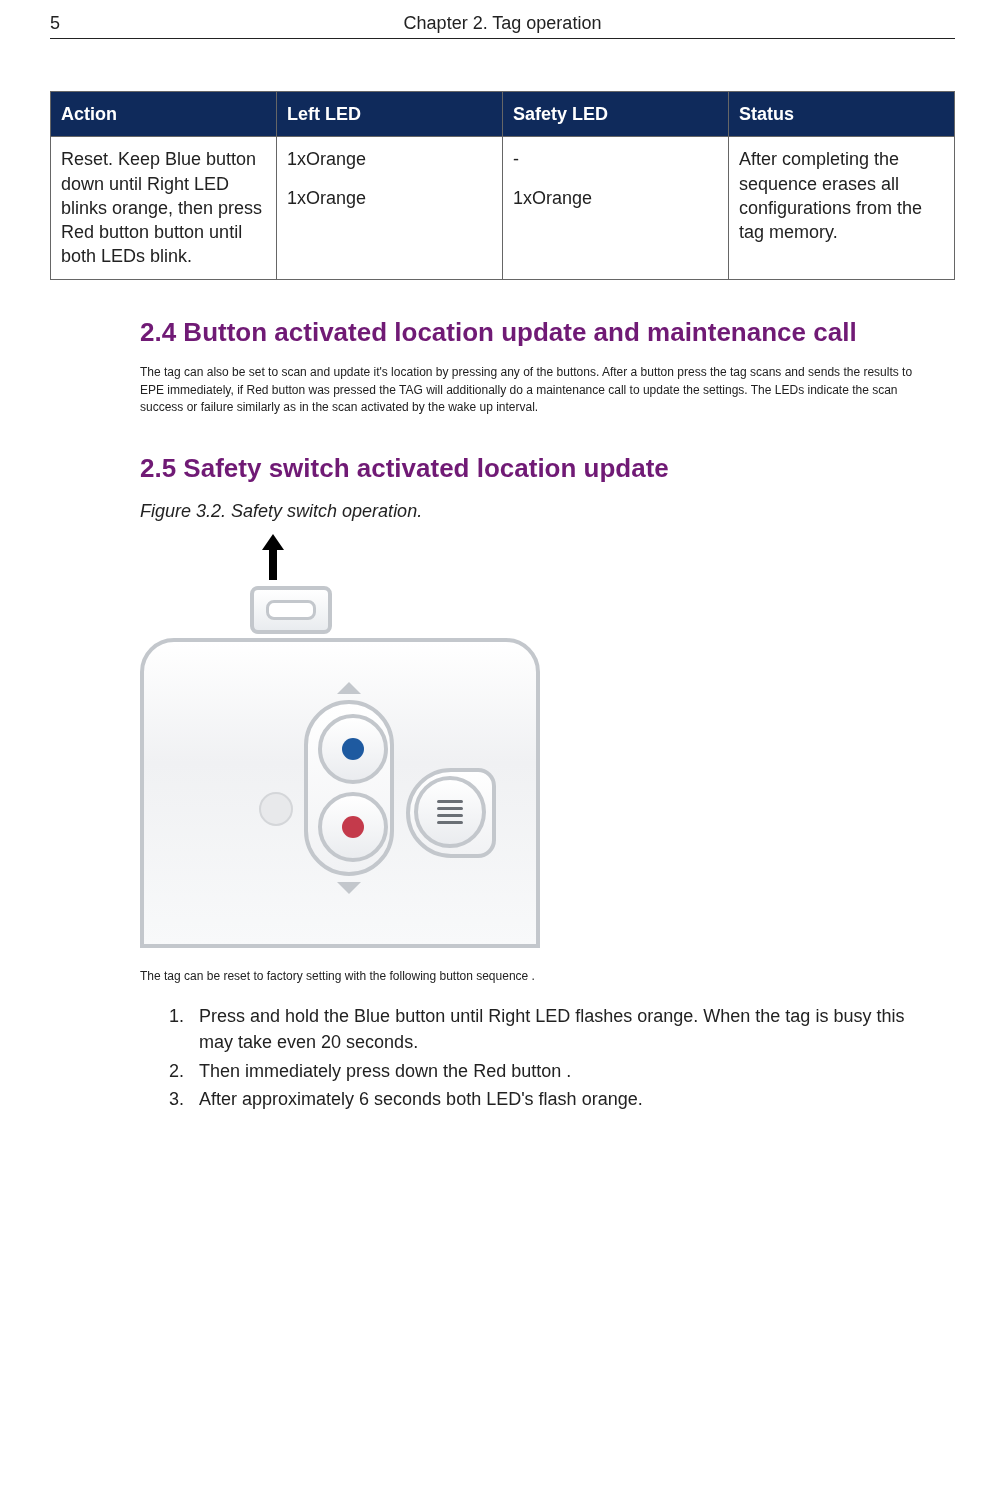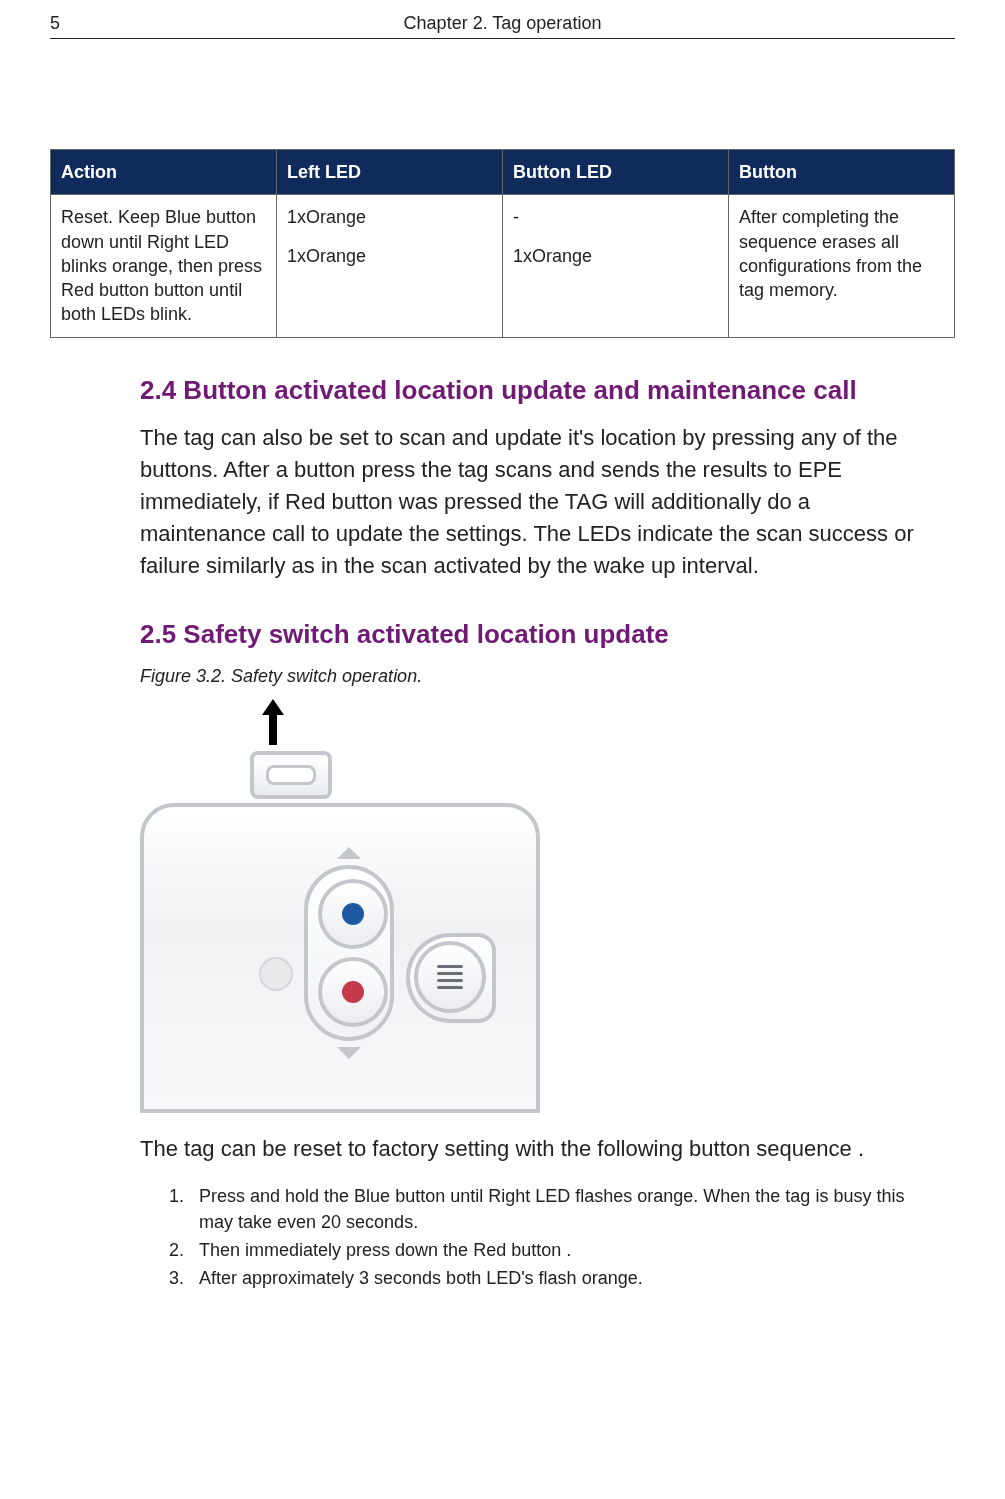--- a/index.html
+++ b/index.html
@@ -31,21 +31,21 @@
     bottom: 4px;
     font-size: 18px;
   }
   .topbar .chap {
     font-size: 18px;
     text-align: right;
   }
   table.led {
     width: 100%;
     border-collapse: collapse;
-    margin-top: 110px;
+    margin-top: 52px;
     table-layout: fixed;
   }
   table.led th, table.led td {
     border: 1.5px solid #666;
     padding: 10px 10px;
     vertical-align: top;
     font-size: 18px;
     line-height: 1.35;
     text-align: left;
   }
@@ -63,21 +63,21 @@
     padding: 0 0 0 90px;
   }
   h2.section {
     color: #701a75;
     font-size: 26px;
     margin: 36px 0 16px 0;
     font-weight: bold;
     line-height: 1.25;
   }
   p.body {
-    font-size: 22px;
+    font-size: 12px;
     line-height: 1.45;
     margin: 0 18px 18px 0;
   }
   p.caption {
     font-size: 18px;
     font-style: italic;
     margin: 10px 0 10px 0;
   }
   ol.steps {
     font-size: 18px;
@@ -213,22 +213,22 @@
     <colgroup>
       <col class="c1">
         <col class="c2">
         <col class="c3">
         <col class="c4">
     </colgroup>
     <thead>
       <tr>
         <th>Action</th>
         <th>Left LED</th>
-        <th>Button LED</th>
-        <th>Button</th>
+        <th>Safety LED</th>
+        <th>Status</th>
       </tr>
     </thead>
     <tbody>
       <tr>
         <td>Reset. Keep Blue button down until Right LED blinks orange, then press Red button button until both LEDs blink.</td>
         <td>
           <div>1xOrange</div>
           <div style="height:14px"></div>
           <div>1xOrange</div>
         </td>
@@ -278,18 +278,18 @@
           <div class="bar"></div>
           <div class="bar"></div>
         </div>
       </div>
     </div>
 
     <p class="body">The tag can be reset to factory setting with the following button sequence .</p>
     <ol class="steps">
       <li>Press and hold the Blue button until Right LED flashes orange. When the tag is busy this may take even 20 seconds.</li>
       <li>Then immediately press down the Red button .</li>
-      <li>After approximately 3 seconds both LED's flash orange.</li>
+      <li>After approximately 6 seconds both LED's flash orange.</li>
     </ol>
 
   </div>
 
 </div>
 
 </body></html>

